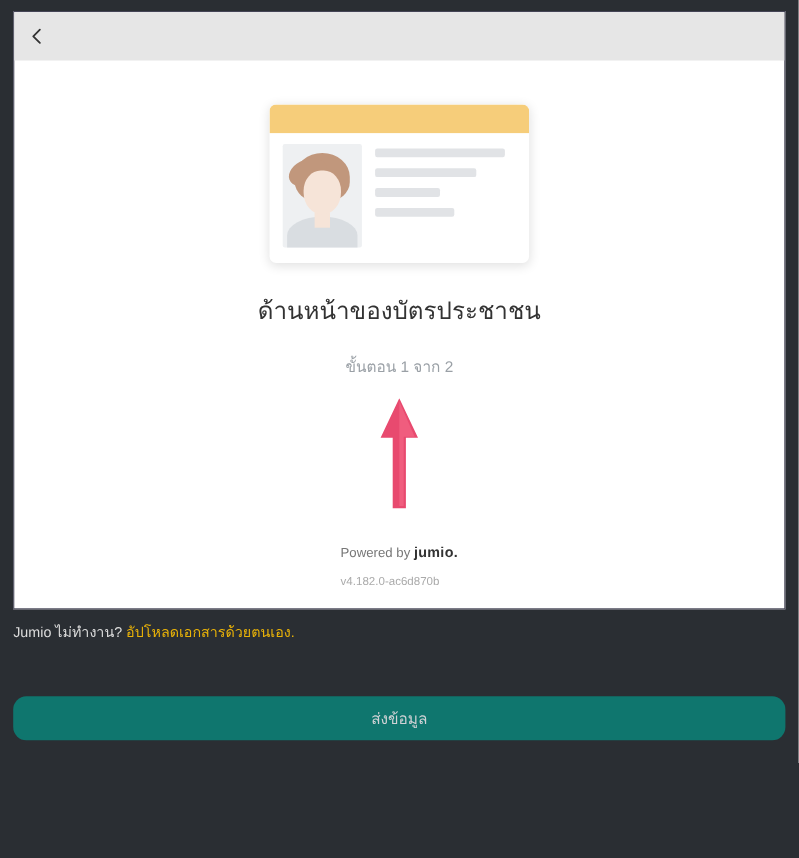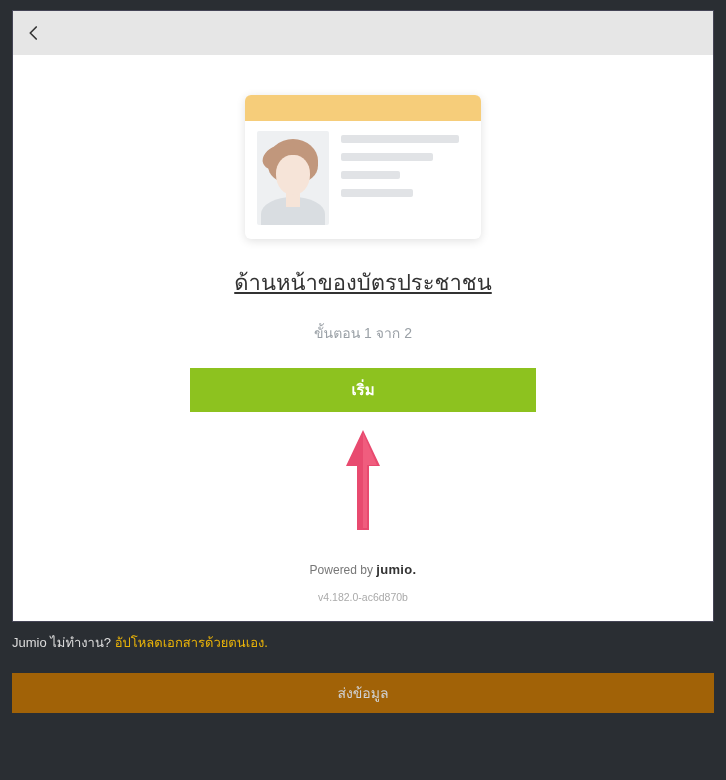--- a/index.html
+++ b/index.html
@@ -78,21 +78,20 @@
   .l1 { width: 92%; }
   .l2 { width: 72%; }
   .l3 { width: 46%; }
   .l4 { width: 56%; }
   .title {
     margin-top: 26px;
     font-size: 22px;
     color: #333;
     font-weight: 500;
     text-align: center;
-    text-decoration: underline;
   }
   .step {
     margin-top: 22px;
     font-size: 14px;
     color: #9aa0a6;
     text-align:center;
   }
   .desc {
     margin-top: 14px;
     font-size: 14px;
@@ -112,21 +111,20 @@
     cursor: pointer;
   }
   .arrow-wrap {
     margin-top: 18px;
     height: 120px;
     display:flex; align-items:flex-start; justify-content:center;
   }
   .footer {
     margin-top: auto;
     padding: 12px 0 10px 0;
-    text-align: center;
   }
   .powered {
     font-size: 12px;
     color: #777;
   }
   .jumio-word {
     font-weight: 800;
     letter-spacing: .3px;
     color: #333;
     font-size: 13px;
@@ -136,27 +134,27 @@
     color: #aaa;
     margin-top: 14px;
   }
   .below {
     margin-top: 10px;
     font-size: 13px;
     color: #ddd;
   }
   .below .link { color: #eab308; cursor:pointer; }
   .submit-bar {
-    margin-top: 20px;
+    margin-top: 48px;
     width: 100%;
     height: 40px;
-    background: #a16207;
+    background: #0f766e;
     color: #d0d2d5;
     border:none;
-    border-radius: 0;
+    border-radius: 12px;
     font-size: 14px;
     cursor: pointer;
   }
 </style>
 </head>
 <body>
 
 <div class="card">
   <div class="header-bar">
     <span class="back-icon">
@@ -182,21 +180,20 @@
           <div class="l l2"></div>
           <div class="l l3"></div>
           <div class="l l4"></div>
         </div>
       </div>
     </div>
 
     <div class="title">ด้านหน้าของบัตรประชาชน</div>
     <div class="step">ขั้นตอน 1 จาก 2</div>
 
-    <button class="start-btn">เริ่ม</button>
 
     <div class="arrow-wrap">
       <svg width="42" height="110" viewBox="0 0 42 110">
         <polygon points="21,0 38,36 27,36 27,100 15,100 15,36 4,36" fill="#e84a6f"></polygon>
         <polygon points="21,3 35,35 25,35 25,98 21,98 21,3" fill="#f05d7e"></polygon>
       </svg>
     </div>
 
     <div class="footer">
       <div class="powered">

